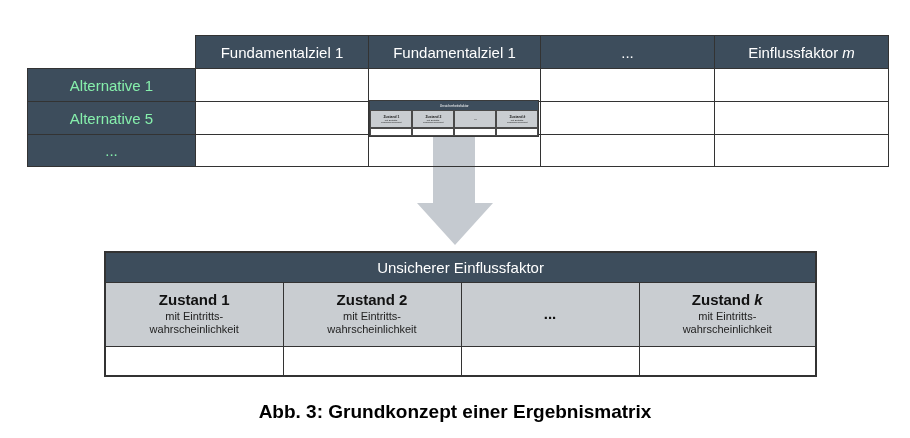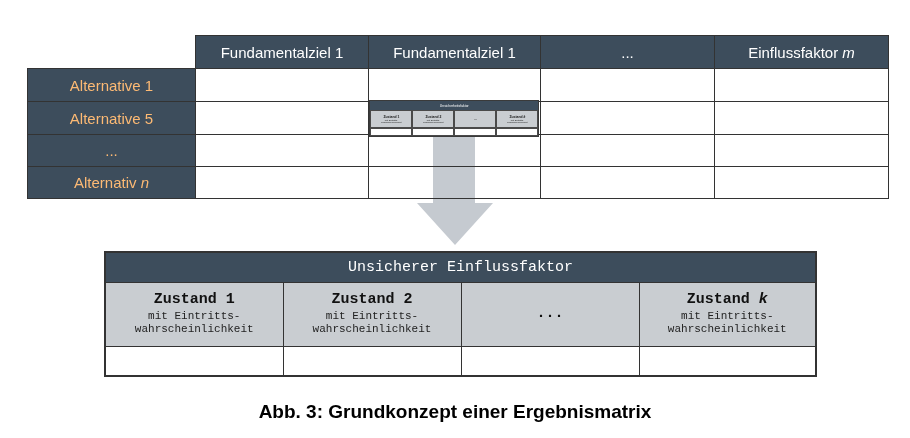--- a/index.html
+++ b/index.html
@@ -16,21 +16,21 @@
     border:1.5px solid var(--border,#333);
     padding:0; text-align:center; vertical-align:middle;
     overflow:hidden; white-space:nowrap;
   }
   .top-table .corner { border:none; background:transparent; }
   .top-table .colhead {
     background:var(--header_dark,#3d4d5c); color:#fff;
     font-weight:400; font-size:15px;
   }
   .top-table .rowhead {
-    background:var(--header_dark,#3d4d5c); color:#fdba74;
+    background:var(--header_dark,#3d4d5c); color:#86efac;
     font-weight:400; font-size:15px;
   }
   .top-table .cell { background:transparent; }
   
   .mini-table { position:absolute; left:369px; top:100px; width:170px; z-index:3;
     border:1px solid #3a3a3a; box-sizing:border-box; }
   .mini-header { height:9px; background:var(--header_dark,#3d4d5c);
     display:flex; align-items:center; justify-content:center; }
   .mini-header span { color:#fff; font-size:8px; line-height:1;
     transform:scale(0.42); white-space:nowrap; }
@@ -39,21 +39,21 @@
     height:16px; display:flex; align-items:center; justify-content:center; overflow:hidden; }
   .mini-state-inner { text-align:center; line-height:1.05; transform:scale(0.42); white-space:nowrap; }
   .mini-title { font-size:8px; font-weight:bold; color:#111; }
   .mini-sub { font-size:6px; color:#222; }
   .mini-empty { display:grid; grid-template-columns:repeat(4,1fr); }
   .mini-empty-cell { background:#fff; border:0.7px solid #4a4a4a; height:6px; }
   
   .arrow { position:absolute; left:417px; top:135px; z-index:1; }
   
   .bottom-table { position:absolute; left:104px; top:251px; width:711px; z-index:2;
-    border:2px solid var(--border,#333);font-family:Liberation Mono, monospace; }
+    border:2px solid var(--border,#333); }
   .bottom-table th, .bottom-table td {
     border:1.5px solid var(--border,#333);
     padding:0; text-align:center; vertical-align:middle; overflow:hidden;
   }
   .bottom-table .bhead {
     background:var(--header_dark,#3d4d5c); color:#fff;
     font-weight:400; font-size:15px;
   }
   .bottom-table .state { background:var(--state_gray,#c9cdd1); }
   .state-title { font-size:15px; font-weight:bold; color:#111; line-height:1.25; }
@@ -103,27 +103,20 @@
       <td class="cell"></td>
       <td class="cell"></td>
     </tr>
     <tr style="height:32px">
       <td class="rowhead"><span>...</span><i></i></td>
       <td class="cell"></td>
       <td class="cell"></td>
       <td class="cell"></td>
       <td class="cell"></td>
     </tr>
-    <tr style="height:32px">
-      <td class="rowhead"><span>Alternativ </span><i>n</i></td>
-      <td class="cell"></td>
-      <td class="cell"></td>
-      <td class="cell"></td>
-      <td class="cell"></td>
-    </tr>
   </tbody>
     </table>
 
   <div class="mini-table">
     <div class="mini-header">
       <span>Unsicherheitsfaktor</span>
     </div>
     <div class="mini-states">
       <div class="mini-state">
         <div class="mini-state-inner">

